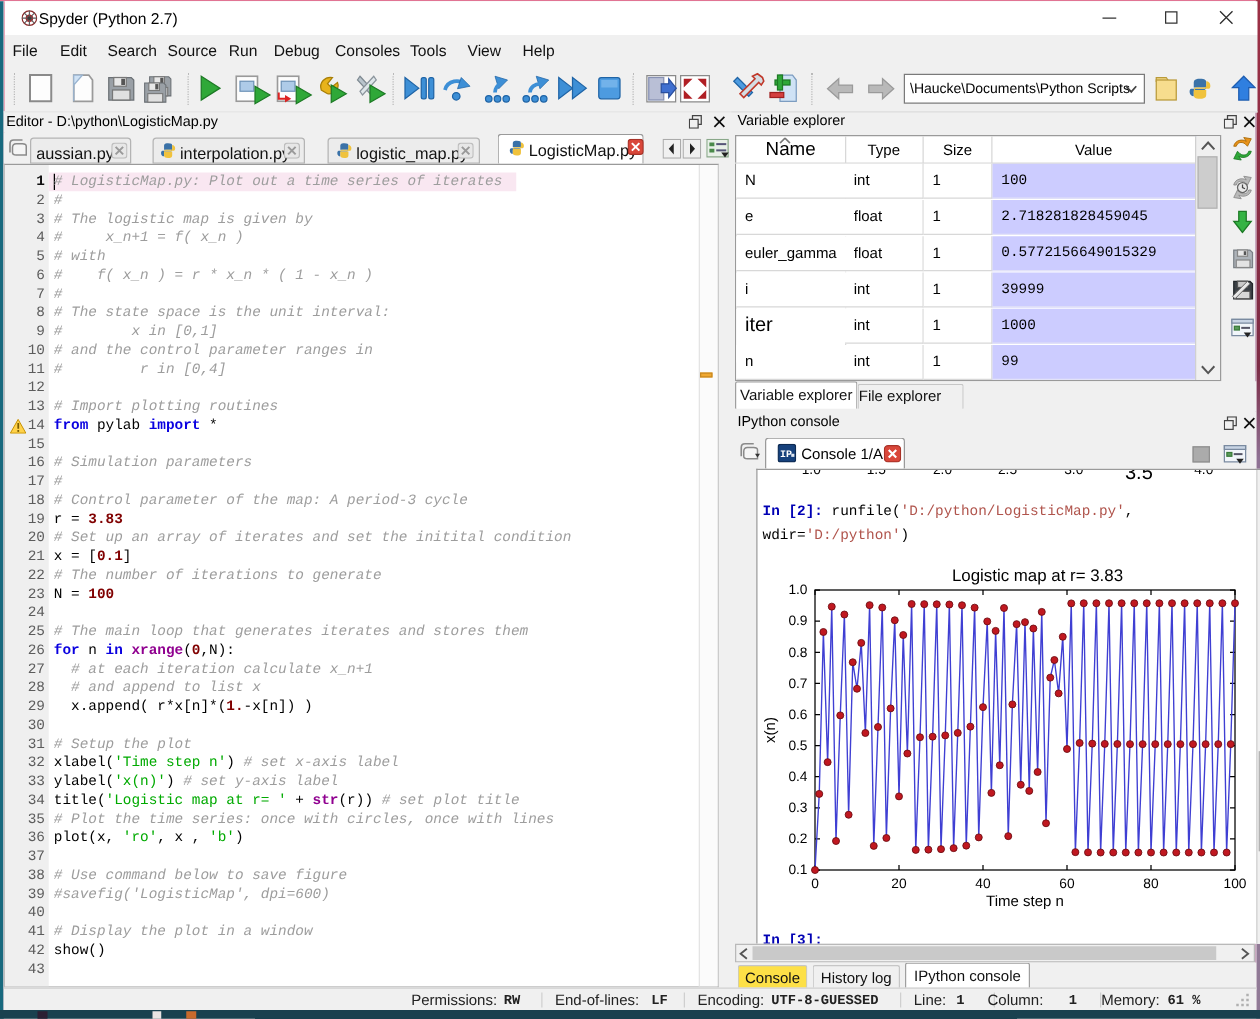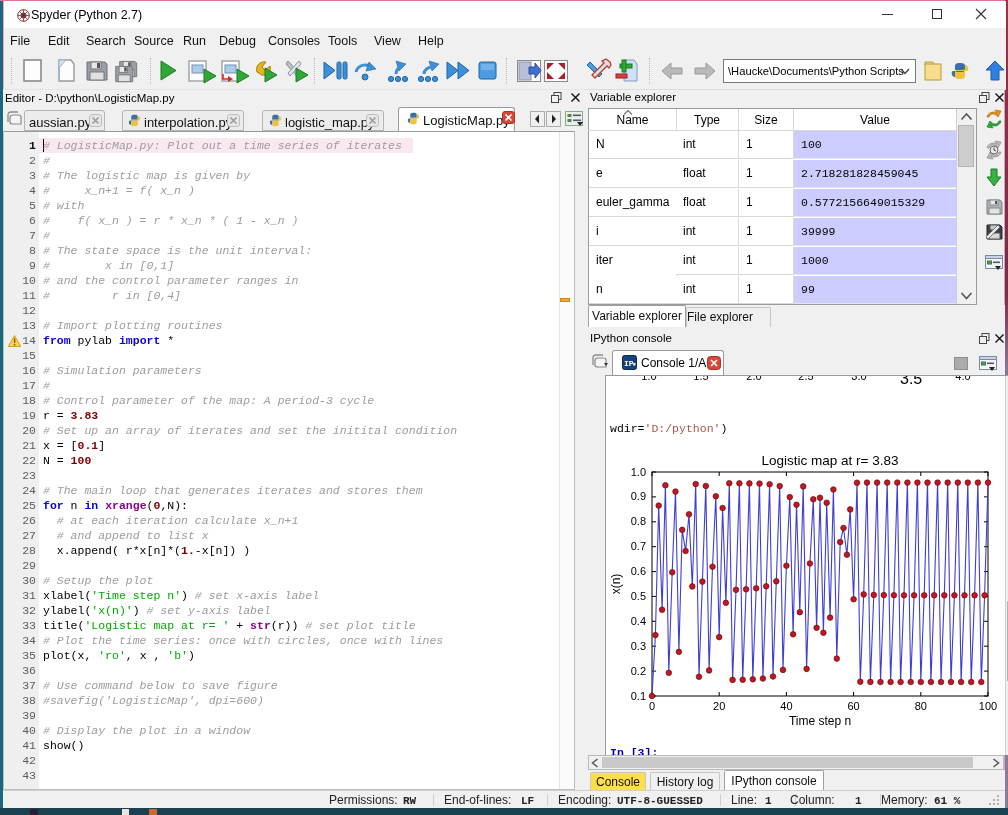--- a/index.html
+++ b/index.html
@@ -334,20 +334,21 @@
 
 <i class="cm"># Import plotting routines</i>
 <b class="kw">from</b> pylab <b class="kw">import</b> *
 
 <i class="cm"># Simulation parameters</i>
 <i class="cm">#</i>
 <i class="cm"># Control parameter of the map: A period-3 cycle</i>
 r = <b class="nu">3.83</b>
 <i class="cm"># Set up an array of iterates and set the initital condition</i>
 x = [<b class="nu">0.1</b>]
+<i class="cm"># The number of iterations to generate</i>
 N = <b class="nu">100</b>
 
 <i class="cm"># The main loop that generates iterates and stores them</i>
 <b class="kw">for</b> n <b class="kw">in</b> <b class="bi">xrange</b>(<b class="nu">0</b>,N):
   <i class="cm"># at each iteration calculate x_n+1</i>
   <i class="cm"># and append to list x</i>
   x.append( r*x[n]*(<b class="nu">1.</b>-x[n]) )
 
 <i class="cm"># Setup the plot</i>
 xlabel(<span class="st">'Time step n'</span>) <i class="cm"># set x-axis label</i>
@@ -369,21 +370,21 @@
   <div class="abs ptitle" style="left:3px;top:2px">Variable explorer</div>
   <svg class="abs" style="left:392px;top:3px" width="11" height="11">
       <rect x="3" y="0.5" width="7" height="7" fill="none" stroke="#444"></rect>
       <rect x="0.5" y="3.5" width="7" height="7" fill="#f0f0f0" stroke="#444"></rect>
     </svg>
   <svg class="abs" style="left:407px;top:3px" width="11" height="11">
       <path d="M1.5 1.5 L9.5 9.5 M9.5 1.5 L1.5 9.5" stroke="#111" stroke-width="1.4"></path>
     </svg>
   <div id="vetable">
       <div style="position:absolute;left:1px;top:19px;width:389px;height:197px;background:#fff;border:1px solid #9a9a9a"></div>
-      <div style="position:absolute;left:2px;top:20px;width:88px;height:22px;border-right:1px solid #d8d8d8;font-size:12px;text-align:center;line-height:22px;color:#000">Name</div>
+      <div style="position:absolute;left:2px;top:20px;width:88px;height:22px;border-right:1px solid #d8d8d8;font-size:15px;text-align:center;line-height:22px;color:#000">Name</div>
       <div style="position:absolute;left:89px;top:20px;width:63px;height:22px;border-right:1px solid #d8d8d8;font-size:12px;text-align:center;line-height:22px;color:#000">Type</div>
       <div style="position:absolute;left:152px;top:20px;width:55px;height:22px;border-right:1px solid #d8d8d8;font-size:12px;text-align:center;line-height:22px;color:#000">Size</div>
       <div style="position:absolute;left:207px;top:20px;width:163px;height:22px;border-right:1px solid #3b82f6;font-size:12px;text-align:center;line-height:22px;color:#000">Value</div>
       <div style="position:absolute;left:1px;top:41px;width:368px;height:1px;background:#d8d8d8"></div>
       <svg style="position:absolute;left:36px;top:21px" width="10" height="5">
         <path d="M1 4.5 L5 0.5 L9 4.5" fill="none" stroke="#777" stroke-width="1.2"></path>
       </svg>
       <div style="position:absolute;left:2px;top:42px;width:88px;height:28px;background:#fff;border-right:1px solid #d8d8d8;border-bottom:1px solid #d8d8d8;font-size:12px;line-height:27px;color:#000;padding-left:7px;overflow:hidden">N</div>
       <div style="position:absolute;left:89px;top:42px;width:63px;height:28px;background:#fff;border-right:1px solid #d8d8d8;border-bottom:1px solid #d8d8d8;font-size:12px;line-height:27px;color:#000;padding-left:7px;overflow:hidden">int</div>
       <div style="position:absolute;left:152px;top:42px;width:55px;height:28px;background:#fff;border-right:1px solid #d8d8d8;border-bottom:1px solid #d8d8d8;font-size:12px;line-height:27px;color:#000;padding-left:7px;overflow:hidden">1</div>
@@ -393,21 +394,21 @@
       <div style="position:absolute;left:152px;top:71px;width:55px;height:28px;background:#fff;border-right:1px solid #d8d8d8;border-bottom:1px solid #d8d8d8;font-size:12px;line-height:27px;color:#000;padding-left:7px;overflow:hidden">1</div>
       <div style="position:absolute;left:207px;top:71px;width:163px;height:28px;background:#ccccff;border-right:1px solid #d8d8d8;border-bottom:1px solid #e2e2f8;font-family:Liberation Mono,monospace;font-size:11.5px;line-height:27px;color:#000;padding-left:7px;overflow:hidden">2.718281828459045</div>
       <div style="position:absolute;left:2px;top:100px;width:88px;height:28px;background:#fff;border-right:1px solid #d8d8d8;border-bottom:1px solid #d8d8d8;font-size:12px;line-height:27px;color:#000;padding-left:7px;overflow:hidden">euler_gamma</div>
       <div style="position:absolute;left:89px;top:100px;width:63px;height:28px;background:#fff;border-right:1px solid #d8d8d8;border-bottom:1px solid #d8d8d8;font-size:12px;line-height:27px;color:#000;padding-left:7px;overflow:hidden">float</div>
       <div style="position:absolute;left:152px;top:100px;width:55px;height:28px;background:#fff;border-right:1px solid #d8d8d8;border-bottom:1px solid #d8d8d8;font-size:12px;line-height:27px;color:#000;padding-left:7px;overflow:hidden">1</div>
       <div style="position:absolute;left:207px;top:100px;width:163px;height:28px;background:#ccccff;border-right:1px solid #d8d8d8;border-bottom:1px solid #e2e2f8;font-family:Liberation Mono,monospace;font-size:11.5px;line-height:27px;color:#000;padding-left:7px;overflow:hidden">0.5772156649015329</div>
       <div style="position:absolute;left:2px;top:129px;width:88px;height:28px;background:#fff;border-right:1px solid #d8d8d8;border-bottom:1px solid #d8d8d8;font-size:12px;line-height:27px;color:#000;padding-left:7px;overflow:hidden">i</div>
       <div style="position:absolute;left:89px;top:129px;width:63px;height:28px;background:#fff;border-right:1px solid #d8d8d8;border-bottom:1px solid #d8d8d8;font-size:12px;line-height:27px;color:#000;padding-left:7px;overflow:hidden">int</div>
       <div style="position:absolute;left:152px;top:129px;width:55px;height:28px;background:#fff;border-right:1px solid #d8d8d8;border-bottom:1px solid #d8d8d8;font-size:12px;line-height:27px;color:#000;padding-left:7px;overflow:hidden">1</div>
       <div style="position:absolute;left:207px;top:129px;width:163px;height:28px;background:#ccccff;border-right:1px solid #d8d8d8;border-bottom:1px solid #e2e2f8;font-family:Liberation Mono,monospace;font-size:11.5px;line-height:27px;color:#000;padding-left:7px;overflow:hidden">39999</div>
-      <div style="position:absolute;left:2px;top:158px;width:88px;height:44px;background:#fff;border-right:1px solid #d8d8d8;border-bottom:1px solid #d8d8d8;font-size:12px;line-height:27px;color:#000;padding-left:7px;overflow:hidden">iter</div>
+      <div style="position:absolute;left:2px;top:158px;width:88px;height:44px;background:#fff;border-right:1px solid #d8d8d8;border-bottom:1px solid #d8d8d8;font-size:16px;line-height:27px;color:#000;padding-left:7px;overflow:hidden">iter</div>
       <div style="position:absolute;left:89px;top:158px;width:63px;height:28px;background:#fff;border-right:1px solid #d8d8d8;border-bottom:1px solid #d8d8d8;font-size:12px;line-height:27px;color:#000;padding-left:7px;overflow:hidden">int</div>
       <div style="position:absolute;left:152px;top:158px;width:55px;height:28px;background:#fff;border-right:1px solid #d8d8d8;border-bottom:1px solid #d8d8d8;font-size:12px;line-height:27px;color:#000;padding-left:7px;overflow:hidden">1</div>
       <div style="position:absolute;left:207px;top:158px;width:163px;height:28px;background:#ccccff;border-right:1px solid #d8d8d8;border-bottom:1px solid #e2e2f8;font-family:Liberation Mono,monospace;font-size:11.5px;line-height:27px;color:#000;padding-left:7px;overflow:hidden">1000</div>
       <div style="position:absolute;left:2px;top:187px;width:88px;height:28px;background:#fff;border-right:1px solid #d8d8d8;border-bottom:1px solid #d8d8d8;font-size:12px;line-height:27px;color:#000;padding-left:7px;overflow:hidden">n</div>
       <div style="position:absolute;left:89px;top:187px;width:63px;height:28px;background:#fff;border-right:1px solid #d8d8d8;border-bottom:1px solid #d8d8d8;font-size:12px;line-height:27px;color:#000;padding-left:7px;overflow:hidden">int</div>
       <div style="position:absolute;left:152px;top:187px;width:55px;height:28px;background:#fff;border-right:1px solid #d8d8d8;border-bottom:1px solid #d8d8d8;font-size:12px;line-height:27px;color:#000;padding-left:7px;overflow:hidden">1</div>
       <div style="position:absolute;left:207px;top:187px;width:163px;height:28px;background:#ccccff;border-right:1px solid #d8d8d8;border-bottom:1px solid #e2e2f8;font-family:Liberation Mono,monospace;font-size:11.5px;line-height:27px;color:#000;padding-left:7px;overflow:hidden">99</div>
       <div style="position:absolute;left:369px;top:20px;width:20px;height:195px;background:#f0f0f0;border-left:1px solid #d0d0d0"></div>
       <svg style="position:absolute;left:373px;top:23px" width="13" height="10">
         <path d="M1.5 7.5 L6.5 2 L11.5 7.5" fill="none" stroke="#555" stroke-width="1.6"></path>
@@ -496,20 +497,21 @@
     </div>
   <div id="conbody">
       <div id="conwhite" style="position:absolute;left:18px;top:46px;width:415px;height:380px;background:#fff;border:1px solid #9a9a9a;border-bottom:none;overflow:hidden">
         <div style="position:absolute;left:32px;top:-6px;width:22px;text-align:center;font-size:11px;color:#000">1.0</div>
         <div style="position:absolute;left:84px;top:-6px;width:22px;text-align:center;font-size:11px;color:#000">1.5</div>
         <div style="position:absolute;left:137px;top:-6px;width:22px;text-align:center;font-size:11px;color:#000">2.0</div>
         <div style="position:absolute;left:189px;top:-6px;width:22px;text-align:center;font-size:11px;color:#000">2.5</div>
         <div style="position:absolute;left:242px;top:-6px;width:22px;text-align:center;font-size:11px;color:#000">3.0</div>
         <div style="position:absolute;left:294px;top:-6px;width:22px;text-align:center;font-size:16px;color:#000">3.5</div>
         <div style="position:absolute;left:346px;top:-6px;width:22px;text-align:center;font-size:11px;color:#000">4.0</div>
+        <div class="mono" style="position:absolute;left:4px;top:27px;font-size:11.5px;white-space:pre;color:#000"><b style="color:#0000b4">In [2]:</b> runfile(<span style="color:#b0544c">'D:/python/LogisticMap.py'</span>,</div>
         <div class="mono" style="position:absolute;left:4px;top:46px;font-size:11.5px;white-space:pre;color:#000">wdir=<span style="color:#b0544c">'D:/python'</span>)</div>
         <svg width="420" height="300" style="position:absolute;left:0;top:73px">
 <rect x="46.0" y="23.0" width="336.0" height="224.0" fill="#fff" stroke="#000" stroke-width="1"></rect>
 <g stroke="#000" stroke-width="1">
             <line x1="46.0" y1="247.0" x2="46.0" y2="243.0"></line>
             <line x1="46.0" y1="23.0" x2="46.0" y2="27.0"></line>
             <line x1="113.2" y1="247.0" x2="113.2" y2="243.0"></line>
             <line x1="113.2" y1="23.0" x2="113.2" y2="27.0"></line>
             <line x1="180.4" y1="247.0" x2="180.4" y2="243.0"></line>
             <line x1="180.4" y1="23.0" x2="180.4" y2="27.0"></line>

